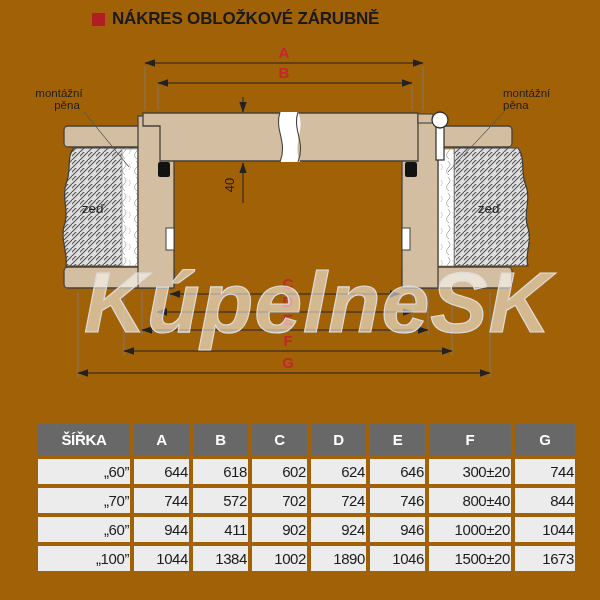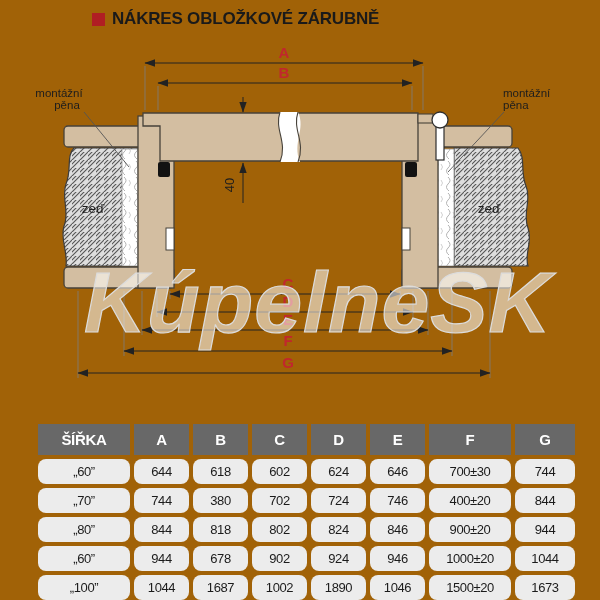--- a/index.html
+++ b/index.html
@@ -8,22 +8,22 @@
   
   .title-row{position:absolute;left:92px;top:9px;display:flex;align-items:center;gap:7px;}
   .title-bullet{width:13px;height:13px;background:#b01e23;}
   .title-text{font-size:17px;font-weight:bold;color:#1a1a1a;letter-spacing:-0.2px;}
   
   .diagram{position:absolute;left:0;top:0;width:600px;height:600px;}
   
   .spec-table{position:absolute;left:34px;top:420px;border-collapse:separate;border-spacing:4px;}
   .spec-table th{background:#686868;color:#fff;font-weight:bold;font-size:15px;height:29px;
                  letter-spacing:-0.3px;}
-  .spec-table td{background:#ececec;color:#1b1b1b;font-size:13px;height:23px;
-                 text-align:center;letter-spacing:-0.4px;border-radius:8px;}
+  .spec-table td{background:#ececec;color:#1b1b1b;font-size:15px;height:23px;
+                 text-align:right;letter-spacing:-0.4px;}
   .c-w{width:90px;} .c-n{width:53px;} .c-f{width:80px;} .c-g{width:58px;}
   text{font-family:"Liberation Sans",sans-serif;}
 </style>
 </head>
 <body>
 
 <div class="page">
 
   <div class="title-row">
     <div class="title-bullet"></div>
@@ -156,57 +156,47 @@
       </tr>
     </thead>
     <tbody>
       <tr>
         <td>„60”</td>
         <td>644</td>
         <td>618</td>
         <td>602</td>
         <td>624</td>
         <td>646</td>
-        <td>700±30</td>
+        <td>300±20</td>
         <td>744</td>
       </tr>
       <tr>
         <td>„70”</td>
         <td>744</td>
-        <td>380</td>
+        <td>572</td>
         <td>702</td>
         <td>724</td>
         <td>746</td>
-        <td>400±20</td>
+        <td>800±40</td>
         <td>844</td>
-      </tr>
-      <tr>
-        <td>„80”</td>
-        <td>844</td>
-        <td>818</td>
-        <td>802</td>
-        <td>824</td>
-        <td>846</td>
-        <td>900±20</td>
-        <td>944</td>
       </tr>
       <tr>
         <td>„60”</td>
         <td>944</td>
-        <td>678</td>
+        <td>411</td>
         <td>902</td>
         <td>924</td>
         <td>946</td>
         <td>1000±20</td>
         <td>1044</td>
       </tr>
       <tr>
         <td>„100”</td>
         <td>1044</td>
-        <td>1687</td>
+        <td>1384</td>
         <td>1002</td>
         <td>1890</td>
         <td>1046</td>
         <td>1500±20</td>
         <td>1673</td>
       </tr>
     </tbody>
   </table>
 </div>
 

